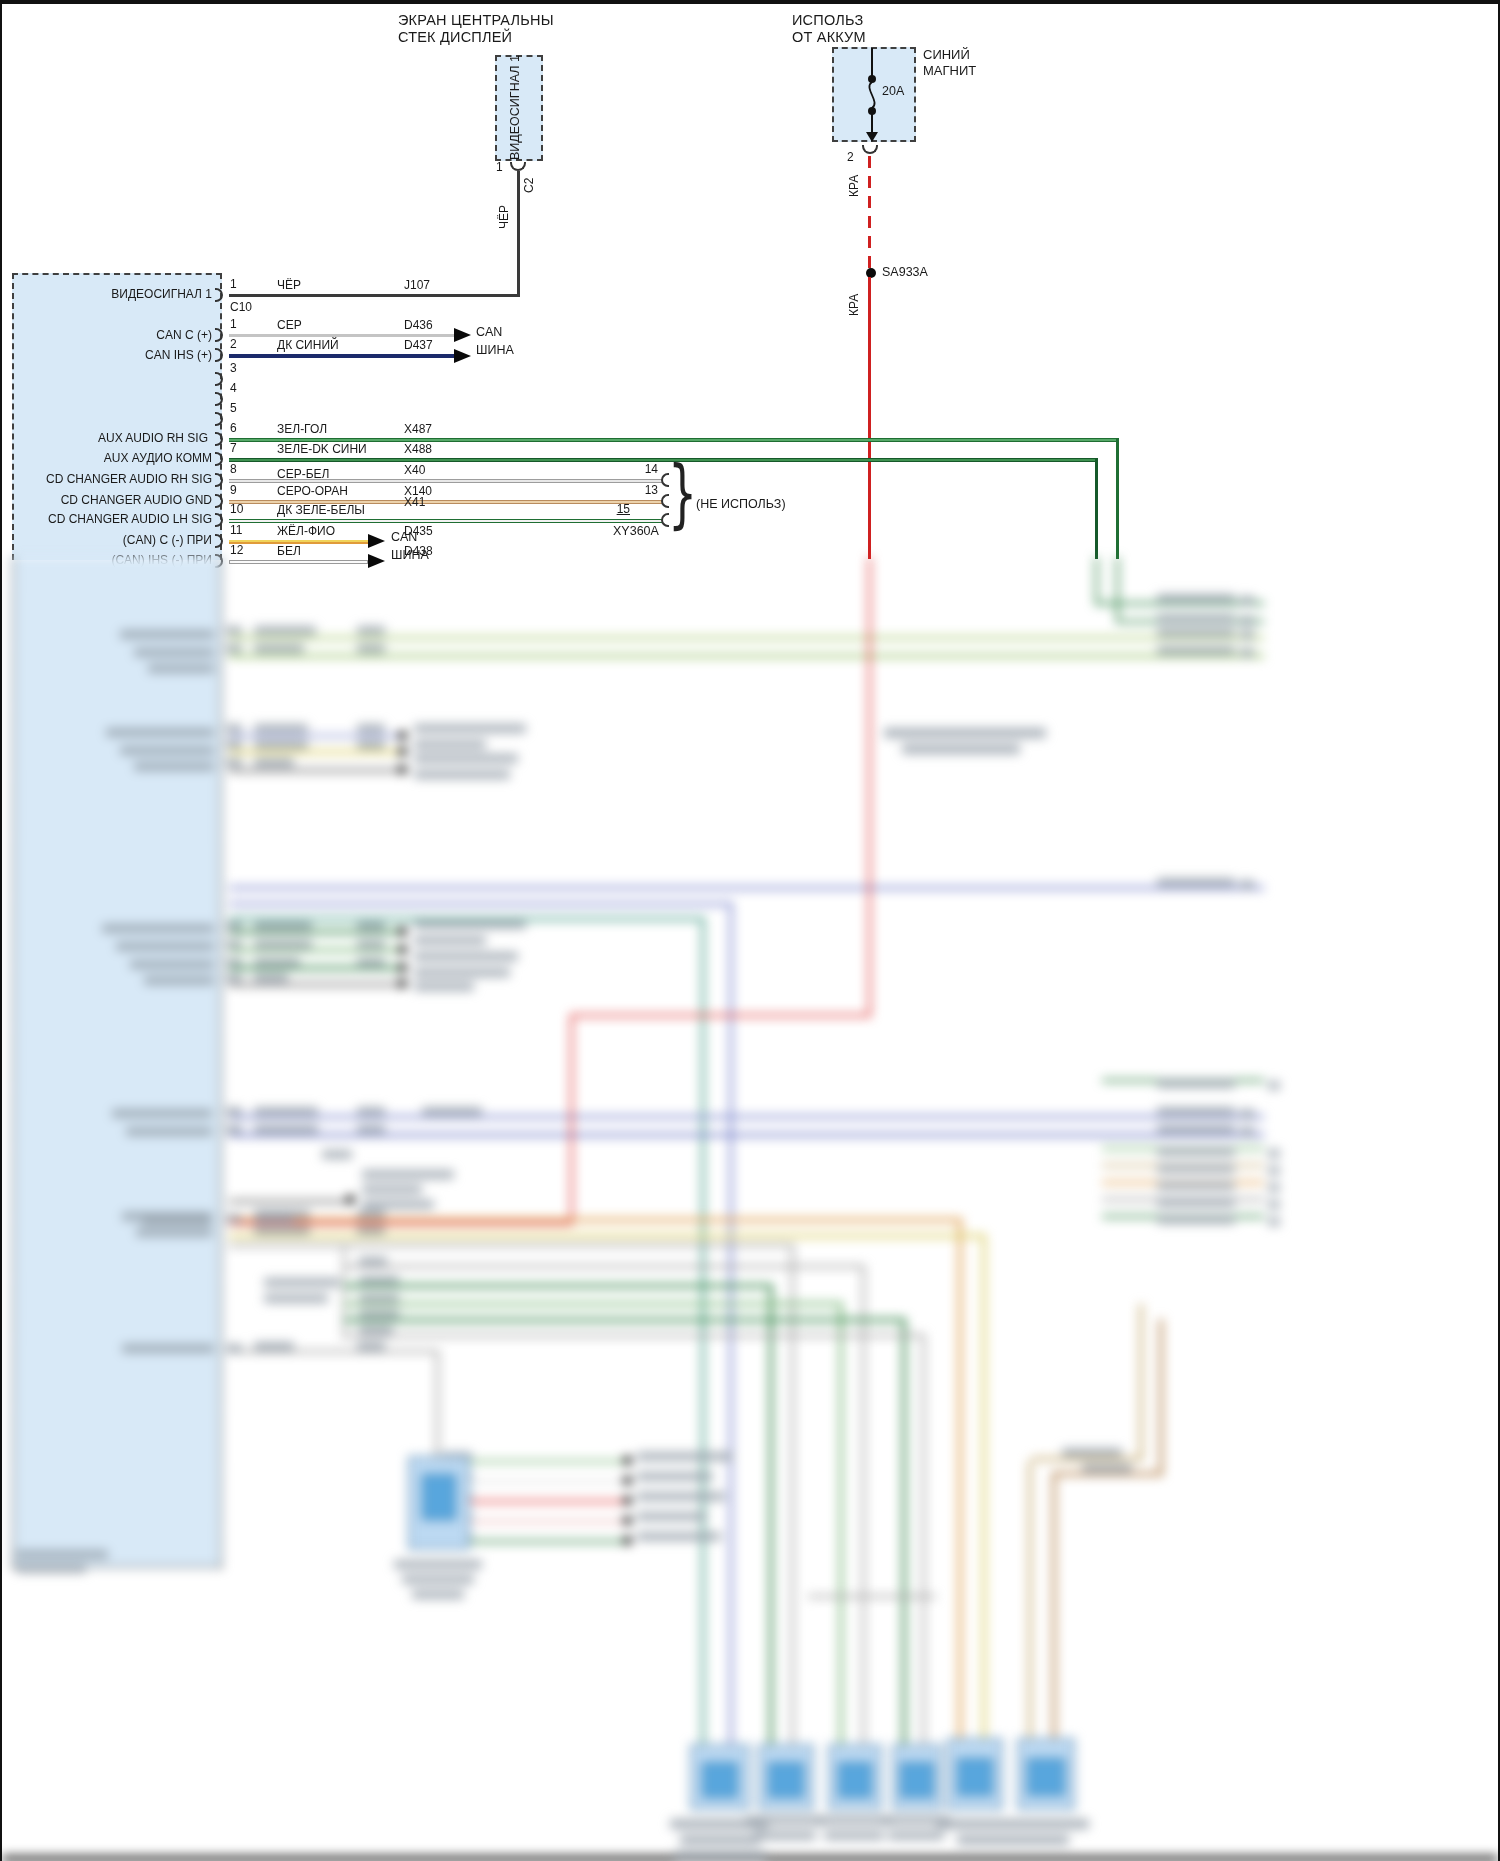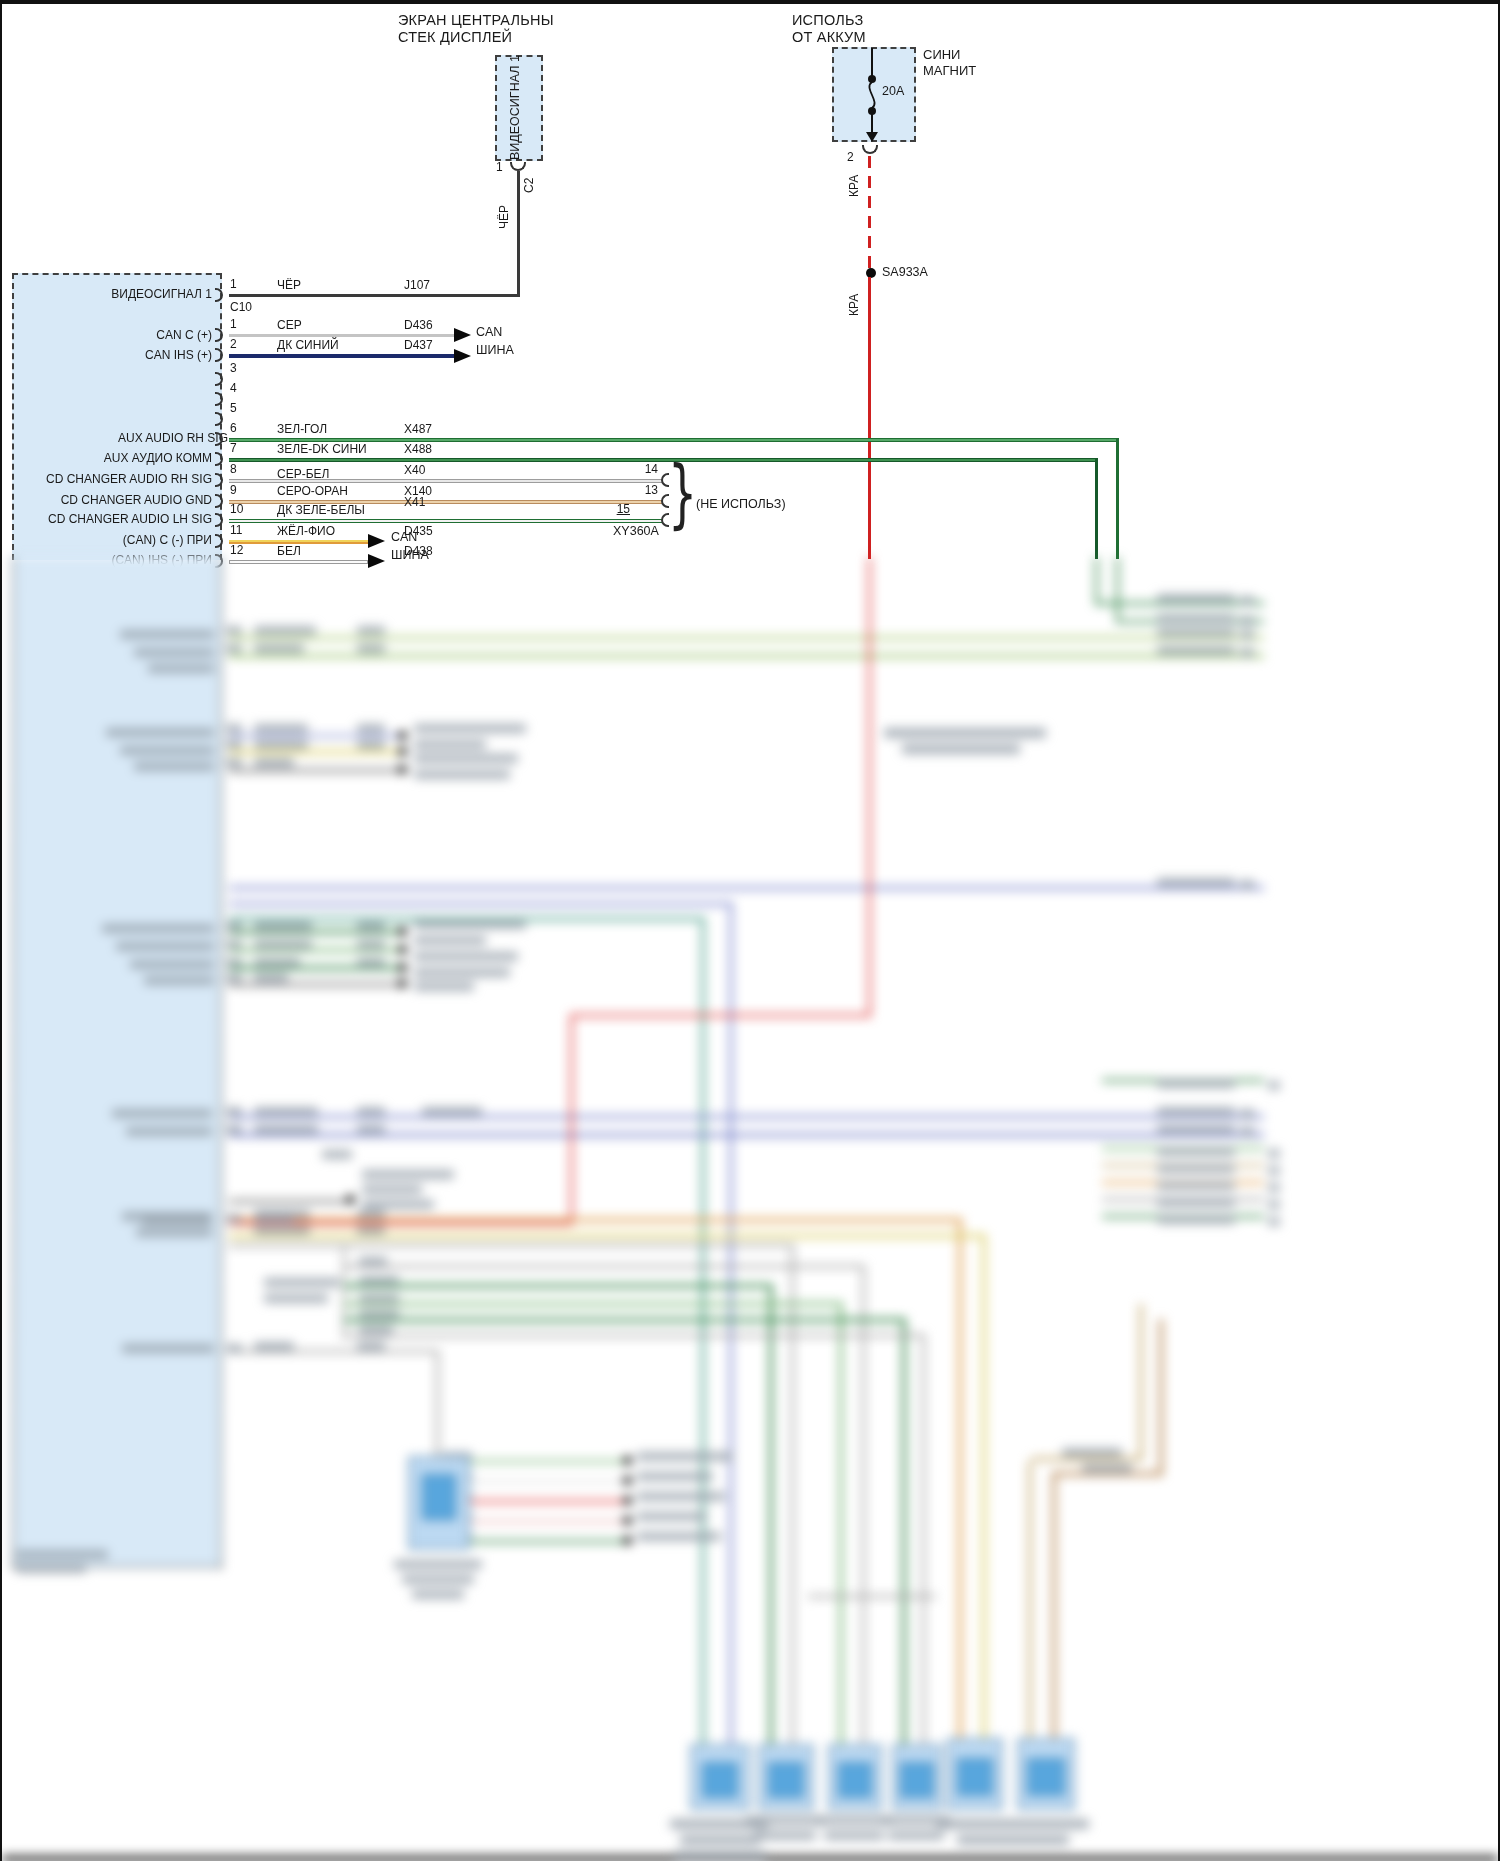--- a/index.html
+++ b/index.html
@@ -43,21 +43,21 @@
   <div class="t vt" style="left:507px;top:49px;height:110px;font-size:12.5px;">ВИДЕОСИГНАЛ 1</div>
   <div class="t" style="left:494px;top:157px;">1</div>
   <div class="cup" style="left:508px;top:158px;"></div>
   <div class="t vt" style="left:521px;top:168px;height:26px;">C2</div>
   <div class="t vt" style="left:496px;top:194px;height:38px;">ЧЁР</div>
   <div class="vwire" style="left:515px;top:167px;height:126px;background:#3a3a3a;"></div>
 
   <div class="t hdr tc" style="left:790px;top:9px;width:160px;">ИСПОЛЬЗ</div>
   <div class="t hdr tc" style="left:790px;top:26px;width:160px;">ОТ АККУМ</div>
   <div class="dashbox" style="left:830px;top:43px;width:84px;height:95px;"></div>
-  <div class="t" style="left:921px;top:44px;font-size:13px;">СИНИ</div>
+  <div class="t" style="left:921px;top:44px;font-size:13px;">СИНИЙ</div>
   <div class="t" style="left:921px;top:60px;font-size:13px;">МАГНИТ</div>
   <svg class="abs" style="left:856px;top:44px;" width="28" height="94" viewBox="0 0 28 94">
     <line x1="14" y1="0" x2="14" y2="28" stroke="#111" stroke-width="2"></line>
     <circle cx="14" cy="31" r="4" fill="#111"></circle>
     <path d="M14 34 C 5 40, 23 54, 14 60" stroke="#111" stroke-width="1.8" fill="none"></path>
     <circle cx="14" cy="63" r="4" fill="#111"></circle>
     <line x1="14" y1="66" x2="14" y2="84" stroke="#111" stroke-width="2"></line>
     <polygon points="8,84 20,84 14,94" fill="#111"></polygon>
   </svg>
   <div class="t" style="left:880px;top:81px;font-size:12.5px;">20A</div>
@@ -98,21 +98,21 @@
   <div class="t" style="left:474px;top:322px;font-size:12.5px;">CAN</div>
   <div class="t" style="left:474px;top:340px;font-size:12.5px;">ШИНА</div>
 
   <div class="t" style="left:228px;top:358px;">3</div>
   <div class="pin-arc" style="left:213px;top:368px;"></div>
   <div class="t" style="left:228px;top:378px;">4</div>
   <div class="pin-arc" style="left:213px;top:388px;"></div>
   <div class="t" style="left:228px;top:398px;">5</div>
   <div class="pin-arc" style="left:213px;top:408px;"></div>
 
-  <div class="t tr" style="left:6px;top:428px;width:200px;margin-left:20px;">AUX AUDIO RH SIG</div>
+  <div class="t tr" style="left:6px;top:428px;width:200px;">AUX AUDIO RH SIG</div>
   <div class="pin-arc" style="left:213px;top:428px;"></div>
   <div class="t" style="left:228px;top:418px;">6</div>
   <div class="t" style="left:275px;top:419px;">ЗЕЛ-ГОЛ</div>
   <div class="t" style="left:402px;top:419px;">X487</div>
   <div class="wire" style="left:227px;top:434px;width:890px;height:4px;background:linear-gradient(#1f6e33 0 1px,#56a868 1px 3px,#1f6e33 3px 4px);"></div>
   <div class="vwire" style="left:1114px;top:434px;height:121px;background:#1f6e33;"></div>
 
   <div class="t tr" style="left:10px;top:448px;width:200px;">AUX АУДИО КОММ</div>
   <div class="pin-arc" style="left:213px;top:448px;"></div>
   <div class="t" style="left:228px;top:438px;">7</div>

